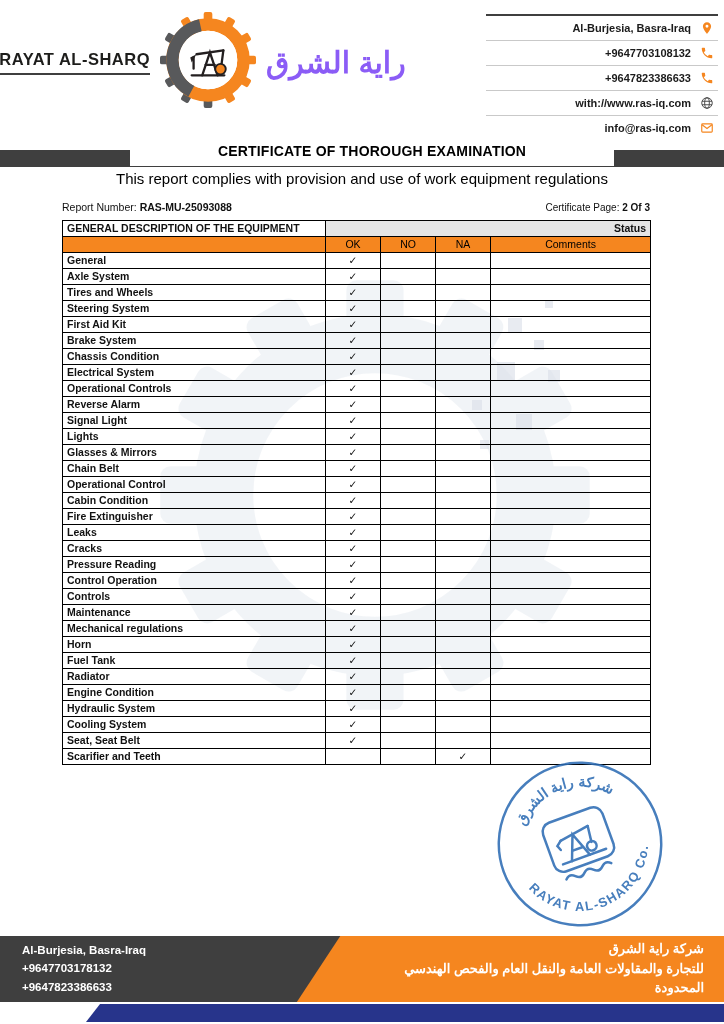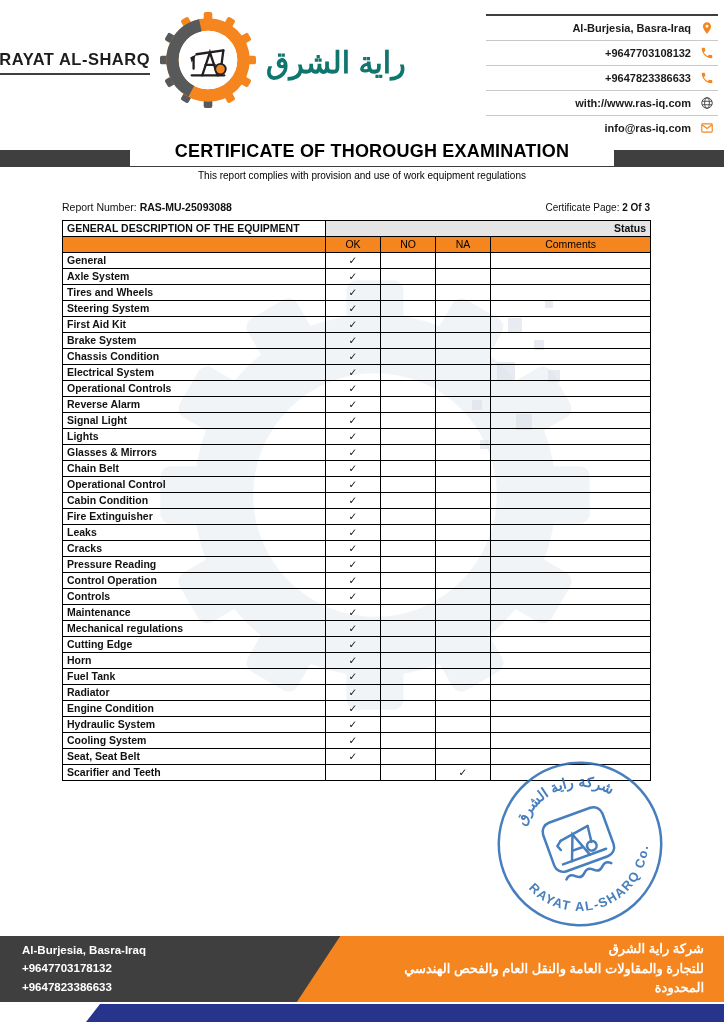--- a/index.html
+++ b/index.html
@@ -8,35 +8,35 @@
 
   
   .watermark{position:absolute;left:150px;top:270px;width:450px;height:450px;opacity:.07;z-index:0;}
   .wm-sq{position:absolute;background:#dbe1e9;opacity:.65;z-index:0;}
 
   
   .logo-block{position:absolute;left:30px;top:12px;width:345px;z-index:6;}
   .logo-row{display:flex;align-items:center;justify-content:center;gap:10px;}
   .logo-name-en{font-size:16.5px;font-weight:bold;color:#1d1d1b;letter-spacing:.5px;
                 border-bottom:2.5px solid #3f3f3f;padding-bottom:4px;white-space:nowrap;}
-  .logo-name-ar{font-size:30px;font-weight:bold;color:#0f766e;white-space:nowrap;direction:rtl;}
+  .logo-name-ar{font-size:30px;font-weight:bold;color:#8b5cf6;white-space:nowrap;direction:rtl;}
   .tagline{margin-top:3px;text-align:center;font-weight:bold;color:#8a3324;font-size:9.5px;line-height:1.25;}
 
   .contacts{position:absolute;right:6px;top:14px;width:232px;border-top:2.5px solid #3f3f3f;z-index:2;}
   .contact-row{display:flex;align-items:center;justify-content:flex-end;gap:9px;
                padding:5px 4px 5px 0;border-bottom:1px solid #c9c9c9;font-size:11px;font-weight:bold;color:#1b1b1b;}
   .contact-row:last-child{border-bottom:none;}
   .cicon{width:14px;height:14px;flex:0 0 auto;display:inline-flex;}
 
   
   .title-band{position:absolute;left:0;top:150px;width:724px;height:17px;background:#3f3f3f;z-index:3;}
   .title-box{position:absolute;left:130px;right:110px;top:-14px;height:30px;background:#fff;
              display:flex;align-items:center;justify-content:center;z-index:4;}
-  .title-box h1{margin:0;font-size:18px;font-weight:bold;color:#000;letter-spacing:.2px;white-space:nowrap;}
-  .subtitle{position:absolute;left:0;top:170px;width:724px;text-align:center;font-size:10px;color:#000;z-index:3;}
+  .title-box h1{margin:0;font-size:14px;font-weight:bold;color:#000;letter-spacing:.2px;white-space:nowrap;}
+  .subtitle{position:absolute;left:0;top:170px;width:724px;text-align:center;font-size:15px;color:#000;z-index:3;}
 
   
   .report-row{position:absolute;left:62px;top:201px;width:588px;display:flex;
               justify-content:space-between;align-items:flex-end;font-size:10.5px;z-index:3;}
   .report-row b{font-weight:bold;}
   .page-no{font-size:10px;}
 
   
   .eq-table{position:absolute;left:62px;top:220px;width:588px;border-collapse:collapse;
             table-layout:fixed;z-index:2;background:transparent;}
@@ -384,27 +384,20 @@
           <td class="c-comment"></td>
         </tr>
         <tr>
           <td class="c-item">Mechanical regulations</td>
           <td class="c-mark">✓</td>
           <td class="c-mark"></td>
           <td class="c-mark"></td>
           <td class="c-comment"></td>
         </tr>
         <tr>
-          <td class="c-item">Cutting Edge</td>
-          <td class="c-mark">✓</td>
-          <td class="c-mark"></td>
-          <td class="c-mark"></td>
-          <td class="c-comment"></td>
-        </tr>
-        <tr>
           <td class="c-item">Horn</td>
           <td class="c-mark">✓</td>
           <td class="c-mark"></td>
           <td class="c-mark"></td>
           <td class="c-comment"></td>
         </tr>
         <tr>
           <td class="c-item">Fuel Tank</td>
           <td class="c-mark">✓</td>
           <td class="c-mark"></td>

